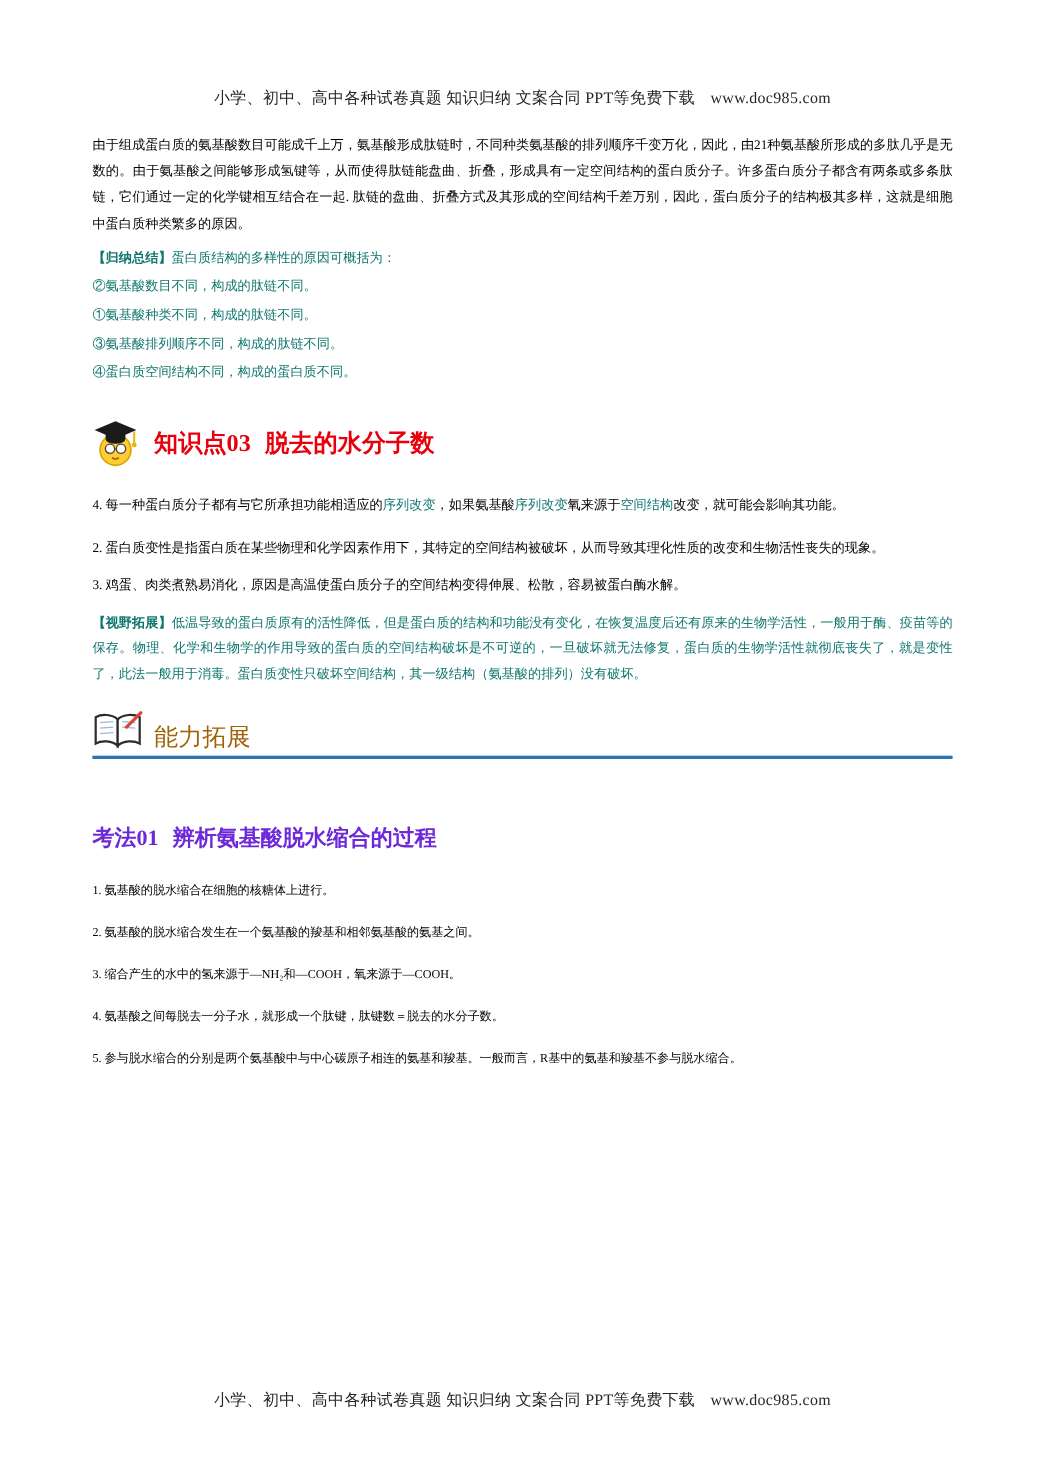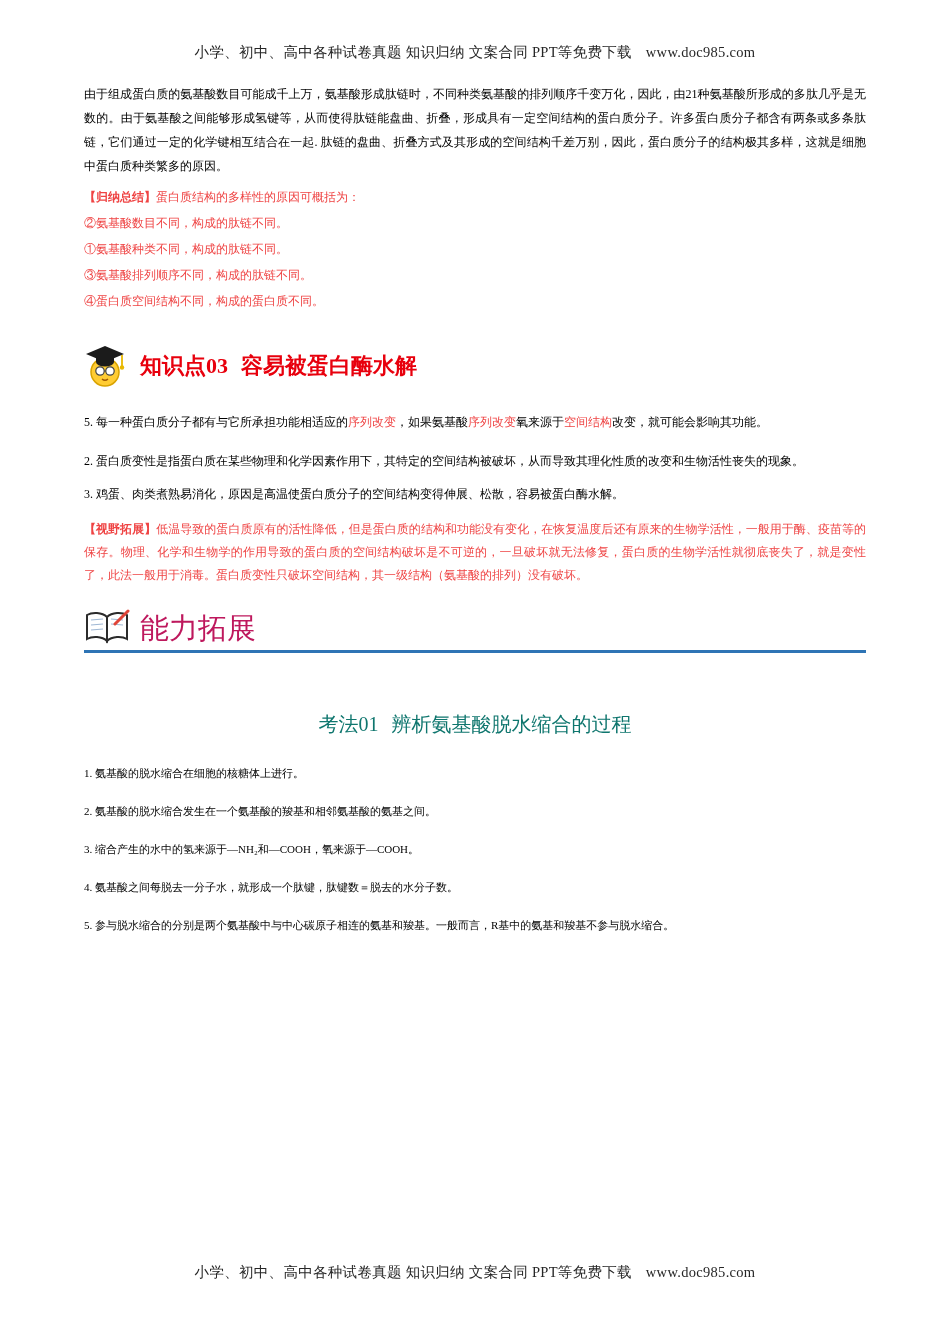--- a/index.html
+++ b/index.html
@@ -4,40 +4,40 @@
 <style>
   * { box-sizing: border-box; }
   html, body { margin: 0; padding: 0; background: #e9e9e9; }
   body { font-family: "Liberation Serif", "DejaVu Serif", serif; }
   .page {
     width: 950px; height: 1344px;
     margin: 0 auto;
     background: #ffffff;
     position: relative;
     overflow: hidden;
-    padding: 43px 84px 0 84px;
+    padding: 80px 84px 0 84px;
     color: #000;
   }
   .pg-header, .pg-footer {
     text-align: center;
     font-size: 14.5px;
     color: #262626;
     letter-spacing: 0.3px;
   }
   .pg-header { margin-bottom: 20px; }
   .pg-footer { position: absolute; left: 0; right: 0; bottom: 62px; }
   .url { margin-left: 14px; }
 
   .body-p {
     font-size: 12px;
     margin: 0;
     text-align: justify;
     line-height: 25px;
   }
-  .red { color: #ef4444; }
+  .red { color: #0f766e; }
   .bold { font-weight: bold; }
 
   .intro { line-height: 24px; }
 
   .summary { margin-top: 6px; }
   .summary .body-p { line-height: 26px; }
 
   .kp-heading {
     margin-top: 26px;
     display: flex;
@@ -60,31 +60,31 @@
   .ability {
     margin-top: 22px;
     display: flex;
     align-items: flex-end;
     gap: 10px;
     border-bottom: 3px solid #2e74b5;
     padding-bottom: 5px;
   }
   .ability-title {
     font-family: "Liberation Sans", "DejaVu Sans", sans-serif;
-    font-size: 29px;
-    color: #be185d;
+    font-size: 22px;
+    color: #a16207;
     line-height: 1.1;
   }
 
   .exam-heading {
     margin: 58px 0 0 0;
-    text-align: center;
-    color: #0f766e;
+    text-align: left;
+    color: #6d28d9;
     font-size: 20px;
-    font-weight: normal;
+    font-weight: bold;
   }
   .exam-list { margin-top: 16px; }
   .exam-item {
     font-size: 11px;
     margin: 0;
     line-height: 38px;
     text-align: justify;
   }
 
   .icon-box { display: inline-flex; flex: none; }
@@ -115,24 +115,24 @@
         <circle cx="16" cy="29" r="4.2" fill="#ffffff" stroke="#444444" stroke-width="1.2"></circle>
         <circle cx="26" cy="29" r="4.2" fill="#ffffff" stroke="#444444" stroke-width="1.2"></circle>
         <line x1="20.2" y1="29" x2="21.8" y2="29" stroke="#444444" stroke-width="1.2"></line>
         <path d="M18 37 q3 2.6 6 0" stroke="#a05a00" stroke-width="1.4" fill="none"></path>
         <polygon points="21,4 40,12 21,20 2,12" fill="#1b1b1b"></polygon>
         <path d="M12 15 v5 a9 4.5 0 0 0 18 0 v-5 z" fill="#1b1b1b"></path>
         <line x1="38" y1="13" x2="38" y2="24" stroke="#e8b800" stroke-width="1.8"></line>
         <circle cx="38" cy="25.5" r="2.2" fill="#e8b800"></circle>
       </svg>
     </span>
-    <span class="kp-title"><span>知识点03</span><span class="t-gap">容易被蛋白酶水解</span></span>
+    <span class="kp-title"><span>知识点03</span><span class="t-gap">脱去的水分子数</span></span>
   </div>
 
-  <p class="body-p kp-p1"><span>5. 每一种蛋白质分子都有与它所承担功能相适应的</span><span class="red">序列改变</span><span>，如果氨基酸</span><span class="red">序列改变</span><span>氧来源于</span><span class="red">空间结构</span><span>改变，就可能会影响其功能。</span></p>
+  <p class="body-p kp-p1"><span>4. 每一种蛋白质分子都有与它所承担功能相适应的</span><span class="red">序列改变</span><span>，如果氨基酸</span><span class="red">序列改变</span><span>氧来源于</span><span class="red">空间结构</span><span>改变，就可能会影响其功能。</span></p>
 
   <p class="body-p kp-p">2. 蛋白质变性是指蛋白质在某些物理和化学因素作用下，其特定的空间结构被破坏，从而导致其理化性质的改变和生物活性丧失的现象。</p>
   <p class="body-p kp-p">3. 鸡蛋、肉类煮熟易消化，原因是高温使蛋白质分子的空间结构变得伸展、松散，容易被蛋白酶水解。</p>
 
   <p class="body-p ext red"><span class="bold">【视野拓展】</span><span>低温导致的蛋白质原有的活性降低，但是蛋白质的结构和功能没有变化，在恢复温度后还有原来的生物学活性，一般用于酶、疫苗等的保存。物理、化学和生物学的作用导致的蛋白质的空间结构破坏是不可逆的，一旦破坏就无法修复，蛋白质的生物学活性就彻底丧失了，就是变性了，此法一般用于消毒。蛋白质变性只破坏空间结构，其一级结构（氨基酸的排列）没有破坏。</span></p>
 
   <div class="ability">
     <span class="icon-box">
       <svg width="46" height="36" viewBox="0 0 46 36" aria-hidden="true">
         <path d="M23 8 C18 3 8 3 3 6 L3 30 C8 27 18 27 23 32 Z" fill="#ffffff" stroke="#2b2b2b" stroke-width="2"></path>

